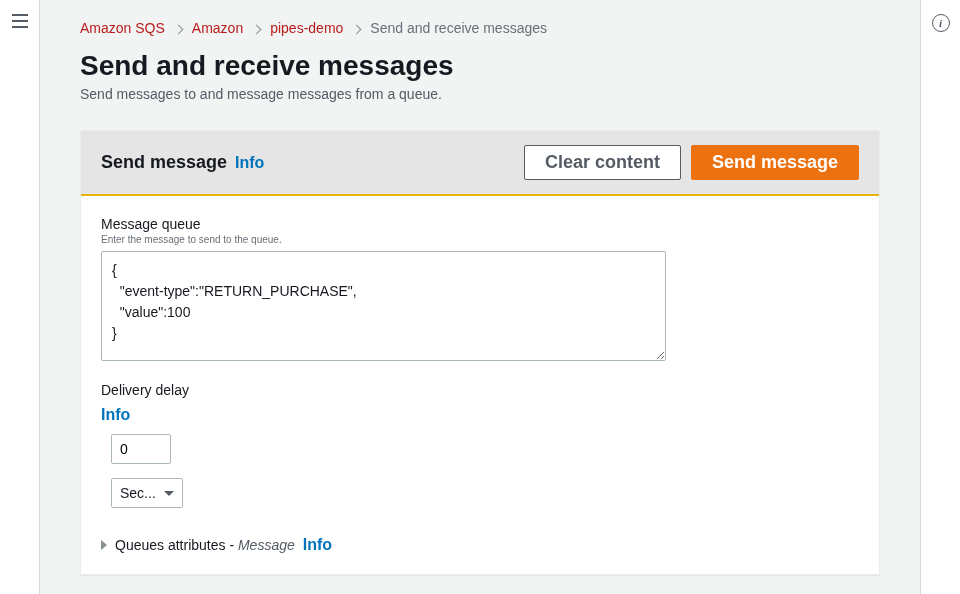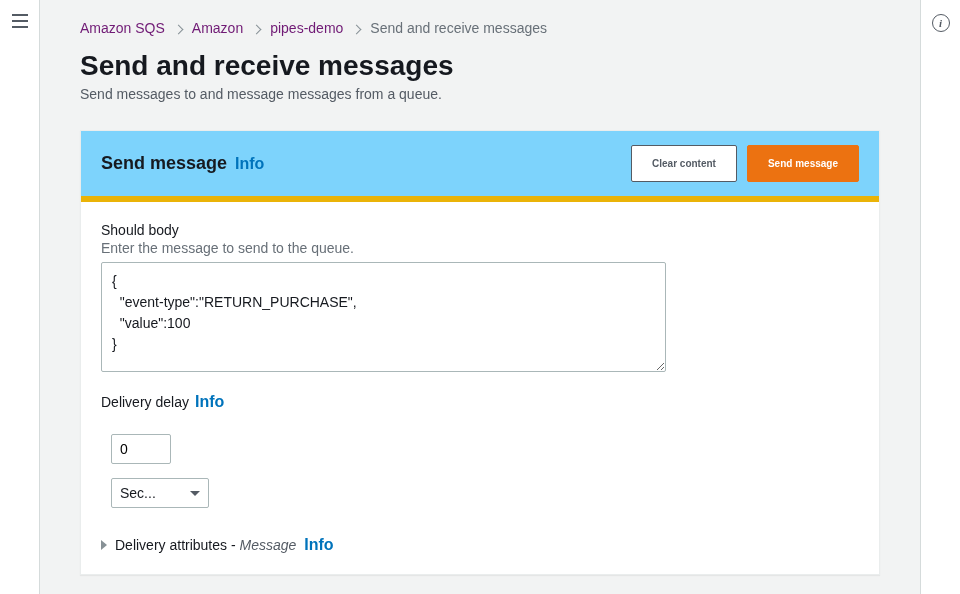--- a/index.html
+++ b/index.html
@@ -76,21 +76,21 @@
       padding: 20px 40px;
     }
     .breadcrumb {
       display: flex;
       align-items: center;
       gap: 10px;
       font-size: 14px;
       margin-bottom: 14px;
     }
     .breadcrumb a {
-      color: #701a75;
+      color: #b91c1c;
       text-decoration: none;
       cursor: pointer;
     }
     .breadcrumb .sep {
       color: #879196;
     }
     .breadcrumb .current {
       color: #687078;
     }
     .page-title {
@@ -107,22 +107,22 @@
     .panel {
       background: #ffffff;
       border: 1px solid #eaeded;
       box-shadow: 0 1px 1px rgba(0,0,0,0.05);
     }
     .panel-header {
       display: flex;
       align-items: center;
       justify-content: space-between;
       padding: 14px 20px;
-      border-bottom: 6px solid #eab308;
-      background: #7dd3fc;
+      border-bottom: 2px solid #eab308;
+      background: #e5e5e5;
     }
     .panel-title-group {
       display: flex;
       align-items: baseline;
       gap: 8px;
     }
     .panel-title {
       font-size: 18px;
       font-weight: 700;
       color: #16191f;
@@ -131,22 +131,22 @@
       font-size: 16px;
       color: #0073bb;
       font-weight: 700;
       cursor: pointer;
     }
     .panel-actions {
       display: flex;
       gap: 10px;
     }
     .btn {
-      padding: 12px 20px;
-      font-size: 10px;
+      padding: 6px 20px;
+      font-size: 18px;
       font-weight: 700;
       border-radius: 2px;
       cursor: pointer;
       border: 1px solid;
       font-family: inherit;
     }
     .btn-secondary {
       background: #ffffff;
       color: #545b64;
       border-color: #545b64;
@@ -158,21 +158,21 @@
     }
     .panel-body {
       padding: 20px;
     }
     .field-label {
       font-size: 14px;
       color: #16191f;
       margin-bottom: 2px;
     }
     .field-hint {
-      font-size: 14px;
+      font-size: 10px;
       color: #687078;
       margin-bottom: 6px;
     }
     .textarea-field {
       width: 565px;
       height: 110px;
       padding: 8px 10px;
       border: 1px solid #aab7b8;
       border-radius: 2px;
       font-family: inherit;
@@ -181,21 +181,22 @@
       line-height: 1.5;
       color: #16191f;
     }
     .field-group {
       margin-bottom: 18px;
     }
     .delay-label-row {
       display: flex;
       align-items: baseline;
       gap: 6px;
-      margin-bottom: 22px;
+      margin-bottom: 10px;
+      flex-direction: column;
     }
     .delay-input {
       width: 60px;
       padding: 6px 8px;
       border: 1px solid #aab7b8;
       border-radius: 2px;
       font-size: 14px;
       font-family: inherit;
       display: block;
       margin-bottom: 14px;
@@ -203,21 +204,21 @@
     }
     .select-wrapper {
       display: inline-flex;
       align-items: center;
       border: 1px solid #aab7b8;
       border-radius: 2px;
       padding: 6px 8px;
       margin-left: 10px;
       cursor: pointer;
       gap: 8px;
-      width: 98px;
+      width: 72px;
       justify-content: space-between;
     }
     .select-text {
       font-size: 14px;
       color: #16191f;
       white-space: nowrap;
       overflow: hidden;
       text-overflow: ellipsis;
     }
     .caret-down {
@@ -300,21 +301,21 @@
             <span class="info-link">Info</span>
           </div>
           <div class="panel-actions">
             <button class="btn btn-secondary">Clear content</button>
             <button class="btn btn-primary">Send message</button>
           </div>
         </div>
 
         <div class="panel-body">
           <div class="field-group">
-            <div class="field-label">Should body</div>
+            <div class="field-label">Message queue</div>
             <div class="field-hint">Enter the message to send to the queue.</div>
             <textarea class="textarea-field" style="">{
   "event-type":"RETURN_PURCHASE",
   "value":100
 }</textarea>
           </div>
 
           <div class="field-group">
             <div class="delay-label-row">
               <span class="field-label">Delivery delay</span>
@@ -323,21 +324,21 @@
             <input type="text" class="delay-input" value="0" style="">
             <div class="select-wrapper">
               <span class="select-text">Sec...</span>
               <span class="caret-down"></span>
             </div>
           </div>
 
           <div class="expandable-row">
             <span class="caret-right"></span>
             <span class="expandable-label">
-              <span>Delivery attributes - </span><span class="optional">Message</span>
+              <span>Queues attributes - </span><span class="optional">Message</span>
             </span>
             <span class="info-link">Info</span>
           </div>
         </div>
       </div>
     </div>
   </div>
 
   <div class="right-rail">
     <div class="info-icon-circle">i</div>

